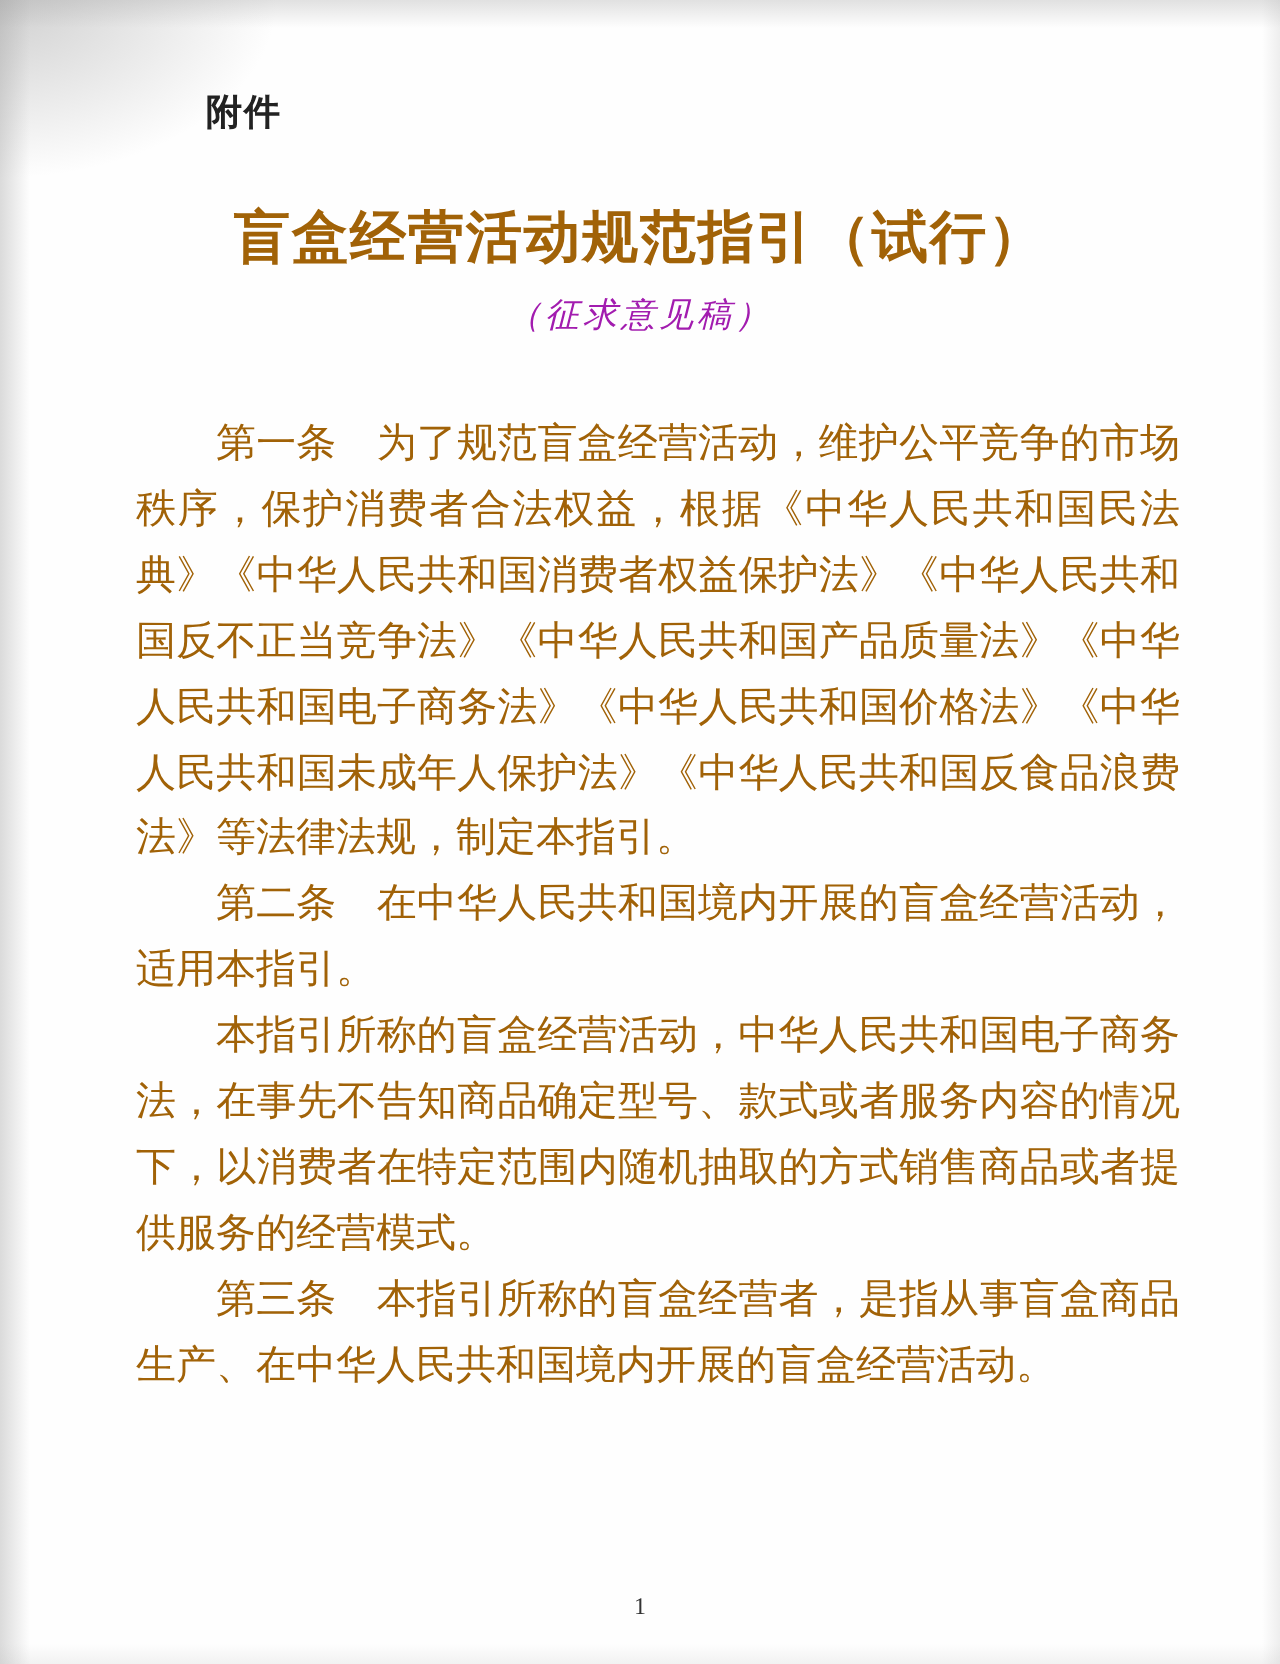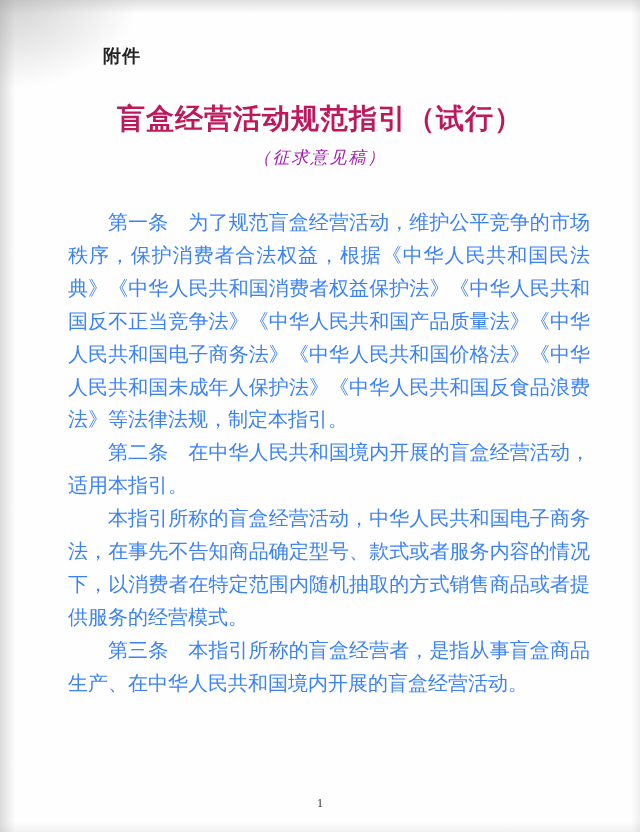--- a/index.html
+++ b/index.html
@@ -60,42 +60,42 @@
   }
   .doc-title {
     position: absolute;
     left: 0;
     top: 100px;
     width: 100%;
     text-align: center;
     font-size: 28px;
     font-weight: 700;
     letter-spacing: 1px;
-    color: #be185d;
+    color: #a16207;
   }
   .doc-subtitle {
     position: absolute;
     left: 0;
     top: 146px;
     width: 100%;
     text-align: center;
     font-size: 17px;
     font-style: italic;
     letter-spacing: 2px;
     color: #a21caf;
   }
   .doc-body {
     position: absolute;
     left: 68px;
     top: 206px;
     width: 522px;
     font-size: 20px;
     line-height: 32.9px;
     text-align: justify;
-    color: #3b82f6;
+    color: #a16207;
   }
   .doc-body p {
     margin: 0;
     padding: 0;
     text-indent: 2em;
   }
   .page-number {
     position: absolute;
     left: 0;
     top: 796px;

